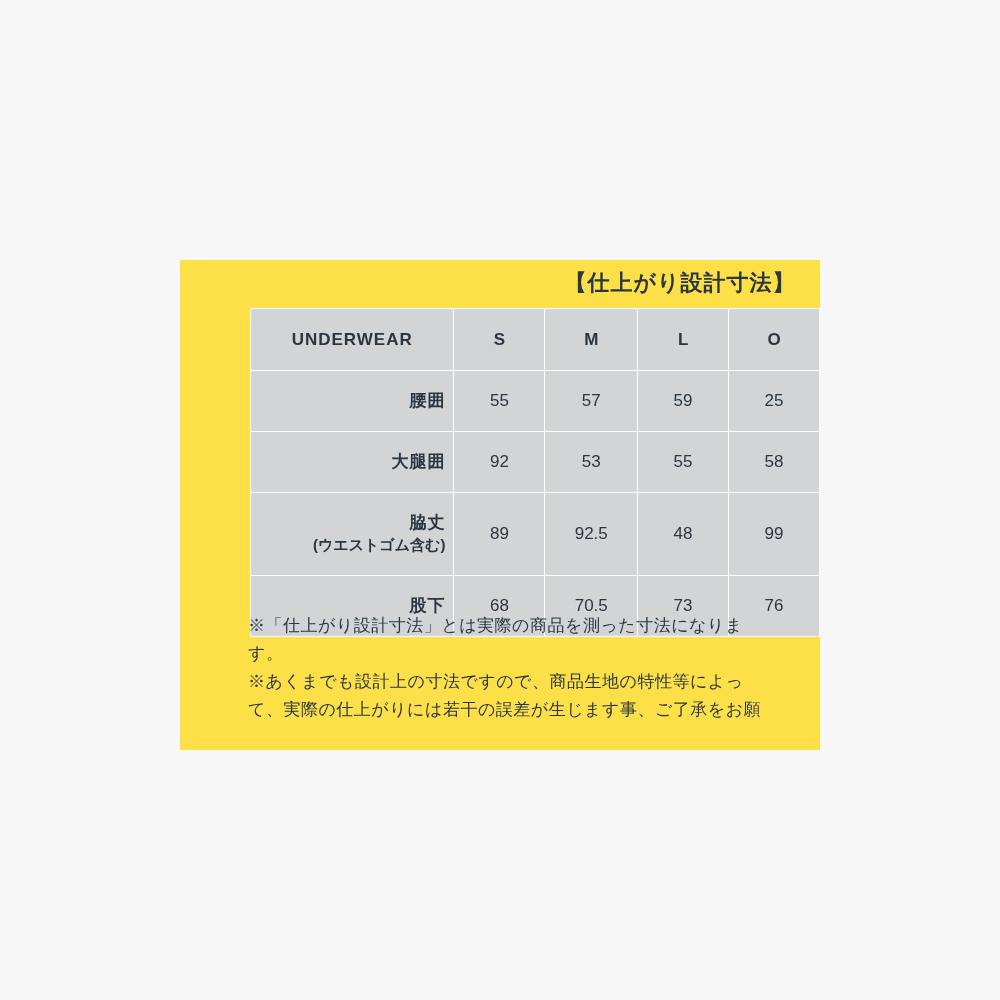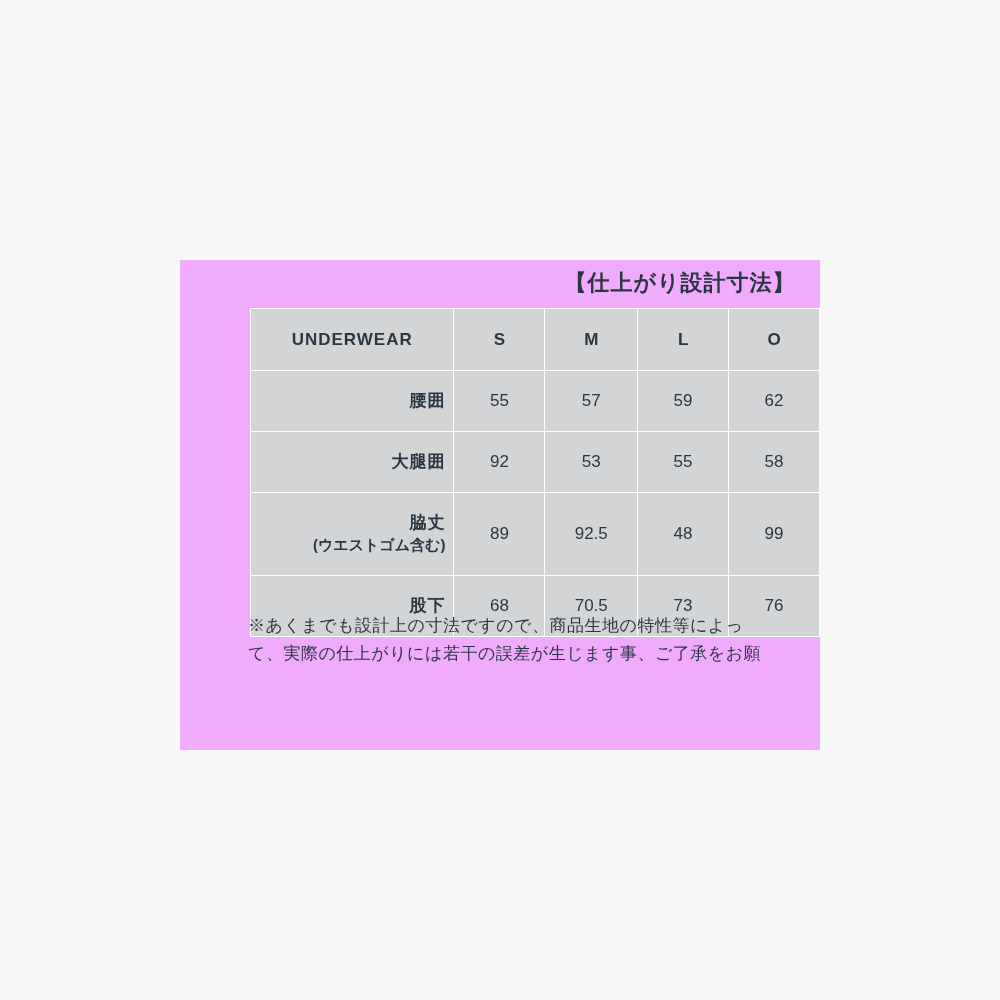--- a/index.html
+++ b/index.html
@@ -17,21 +17,21 @@
     position: relative;
     width: 1000px;
     height: 1000px;
   }
   #panel {
     position: absolute;
     left: 180px;
     top: 260px;
     width: 640px;
     height: 490px;
-    background: #f0abfc;
+    background: #fde047;
   }
   #table-title {
     position: absolute;
     left: 180px;
     top: 8px;
     width: 640px;
     text-align: center;
     font-size: 22px;
     font-weight: bold;
     color: #2a3642;
@@ -119,21 +119,21 @@
           <th class="head-size">L</th>
           <th class="head-size">O</th>
         </tr>
       </thead>
       <tbody>
         <tr>
           <td class="row-label">腰囲</td>
           <td class="val">55</td>
           <td class="val">57</td>
           <td class="val">59</td>
-          <td class="val">62</td>
+          <td class="val">25</td>
         </tr>
         <tr>
           <td class="row-label">大腿囲</td>
           <td class="val">92</td>
           <td class="val">53</td>
           <td class="val">55</td>
           <td class="val">58</td>
         </tr>
         <tr class="tall">
           <td class="row-label">
@@ -149,18 +149,19 @@
           <td class="row-label">股下</td>
           <td class="val">68</td>
           <td class="val">70.5</td>
           <td class="val">73</td>
           <td class="val">76</td>
         </tr>
       </tbody>
     </table>
 
     <div id="notes">
+      <p>※「仕上がり設計寸法」とは実際の商品を測った寸法になります。</p>
       <p>※あくまでも設計上の寸法ですので、商品生地の特性等によっ</p>
       <p>て、実際の仕上がりには若干の誤差が生じます事、ご了承をお願</p>
     </div>
 
   </div>
 </div>
 
 </body></html>

